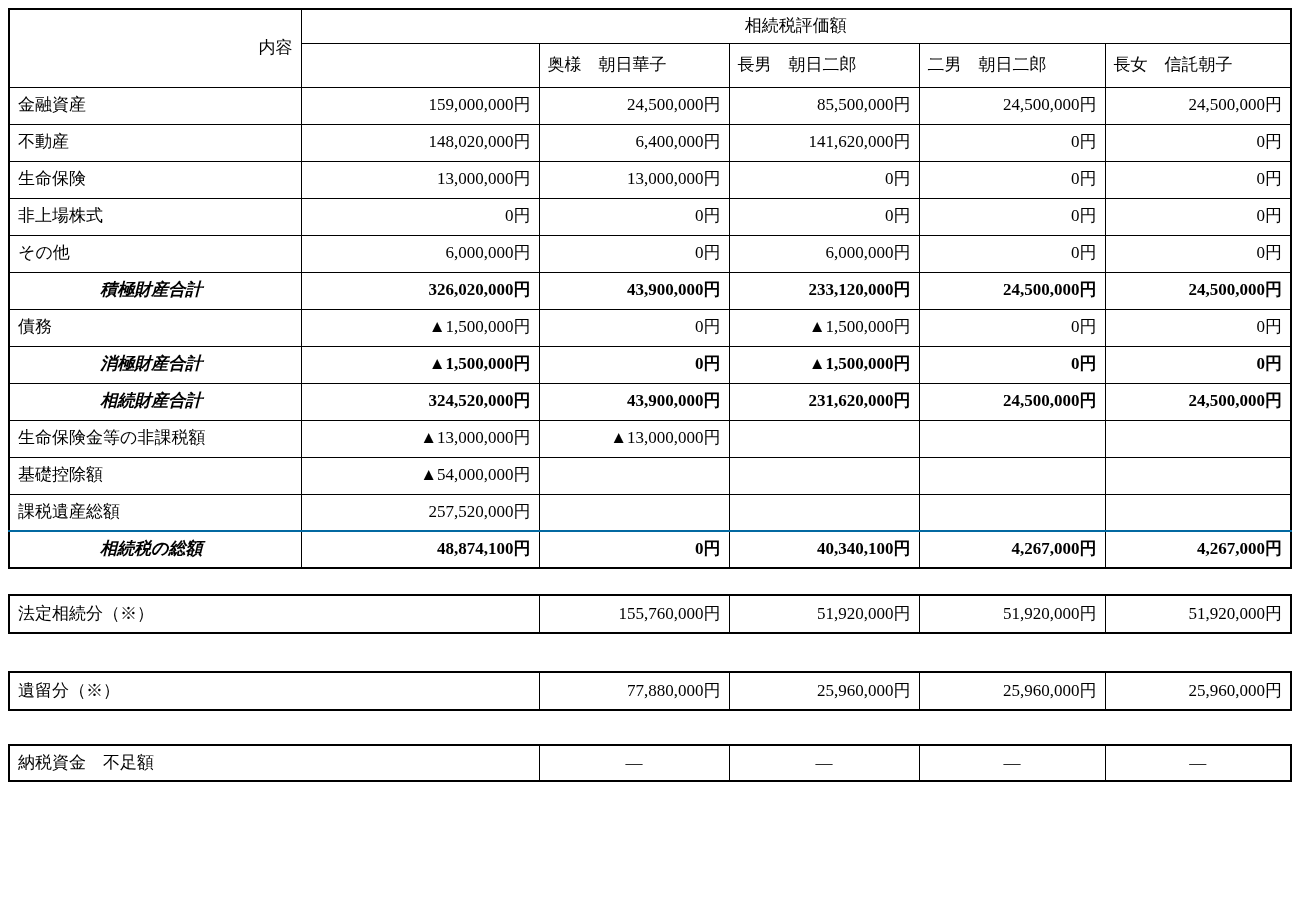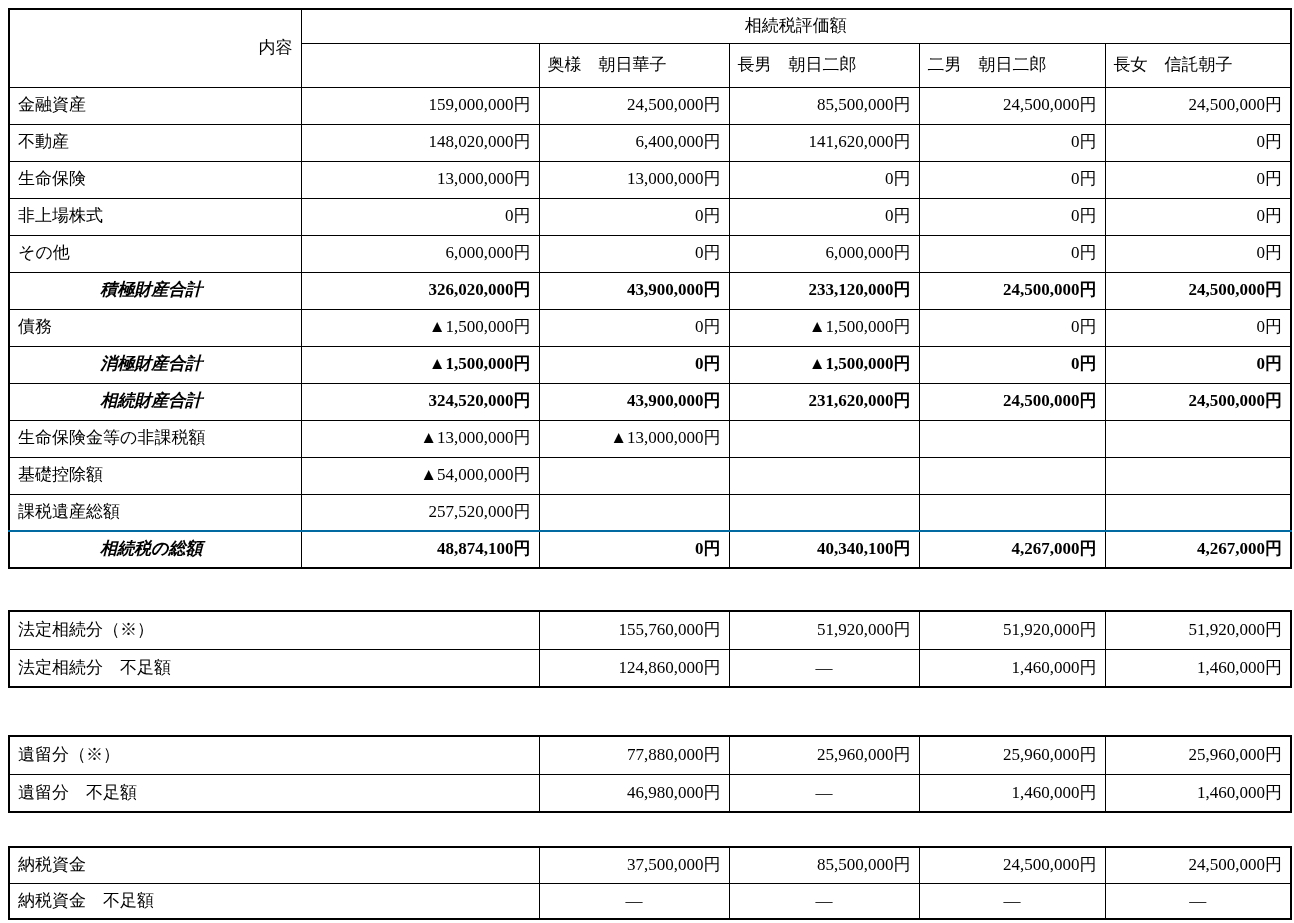--- a/index.html
+++ b/index.html
@@ -48,22 +48,22 @@
   tbody tr { height: 37px; }
   td.lbl { text-align: left; padding-left: 14px; }
   td.val { text-align: right; padding-right: 8px; }
   tr.total td { font-weight: bold; }
   tr.total td.lbl { text-align: center; padding-left: 0; font-style: italic; }
   tr.grand td { border-top: 2px solid #0369a1; }
   
   table.sec tbody tr { height: 38px; }
   table.sec-last tbody tr { height: 36px; }
   table.sec td.lbl, table.sec-last td.lbl { padding-left: 8px; }
-  .gap1 { margin-top: 41px; }
-  .gap2 { margin-top: 47px; }
+  .gap1 { margin-top: 25px; }
+  .gap2 { margin-top: 37px; }
   .gap3 { margin-top: 33px; }
   td.center { text-align: center; padding-right: 0; }
 </style>
 </head>
 <body>
 
 <div class="page">
 
   <table class="t main">
     <colgroup>
@@ -205,75 +205,54 @@
         <col style="width:186px">
     </colgroup>
     <tbody>
       <tr>
         <td class="lbl" colspan="2">法定相続分（※）</td>
         <td class="val">155,760,000円</td>
         <td class="val">51,920,000円</td>
         <td class="val">51,920,000円</td>
         <td class="val">51,920,000円</td>
       </tr>
-      <tr>
-        <td class="lbl" colspan="2">法定相続分　不足額</td>
-        <td class="val">124,860,000円</td>
-        <td class="val center">―</td>
-        <td class="val">1,460,000円</td>
-        <td class="val">1,460,000円</td>
-      </tr>
     </tbody>
   </table>
 
   <table class="t sec gap2">
     <colgroup>
       <col style="width:292px">
         <col style="width:238px">
         <col style="width:190px">
       <col style="width:190px">
         <col style="width:186px">
         <col style="width:186px">
     </colgroup>
     <tbody>
       <tr>
         <td class="lbl" colspan="2">遺留分（※）</td>
         <td class="val">77,880,000円</td>
         <td class="val">25,960,000円</td>
         <td class="val">25,960,000円</td>
         <td class="val">25,960,000円</td>
       </tr>
-      <tr>
-        <td class="lbl" colspan="2">遺留分　不足額</td>
-        <td class="val">46,980,000円</td>
-        <td class="val center">―</td>
-        <td class="val">1,460,000円</td>
-        <td class="val">1,460,000円</td>
-      </tr>
     </tbody>
   </table>
 
   <table class="t sec-last gap3">
     <colgroup>
       <col style="width:292px">
         <col style="width:238px">
         <col style="width:190px">
       <col style="width:190px">
         <col style="width:186px">
         <col style="width:186px">
     </colgroup>
     <tbody>
       <tr>
-        <td class="lbl" colspan="2">納税資金</td>
-        <td class="val">37,500,000円</td>
-        <td class="val">85,500,000円</td>
-        <td class="val">24,500,000円</td>
-        <td class="val">24,500,000円</td>
-      </tr>
-      <tr>
         <td class="lbl" colspan="2">納税資金　不足額</td>
         <td class="val center">―</td>
         <td class="val center">―</td>
         <td class="val center">―</td>
         <td class="val center">―</td>
       </tr>
     </tbody>
   </table>
 
 </div>

